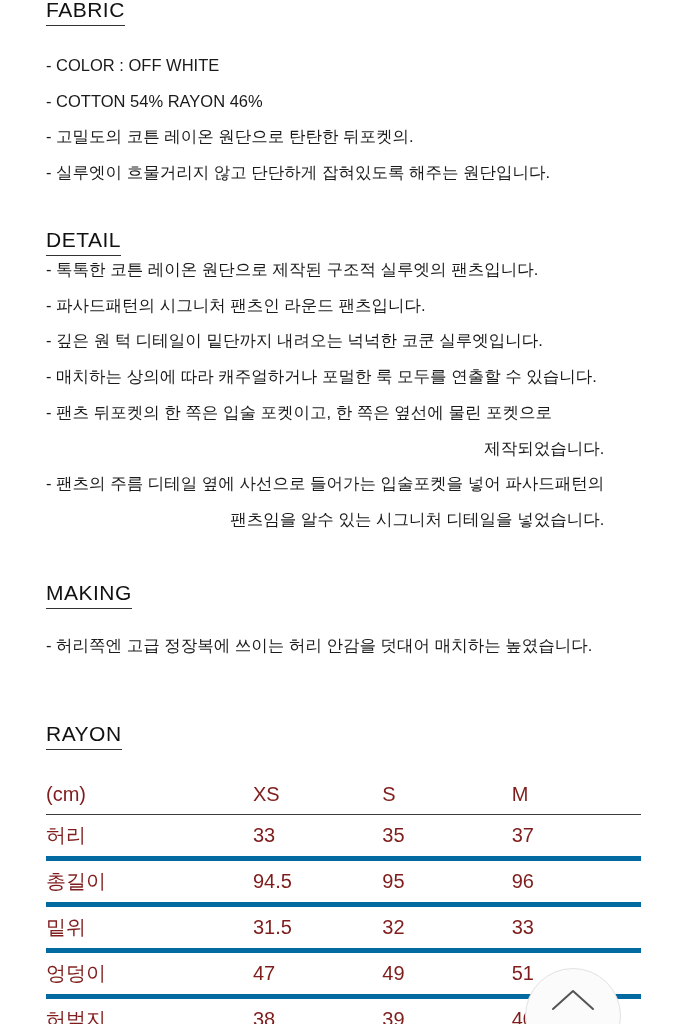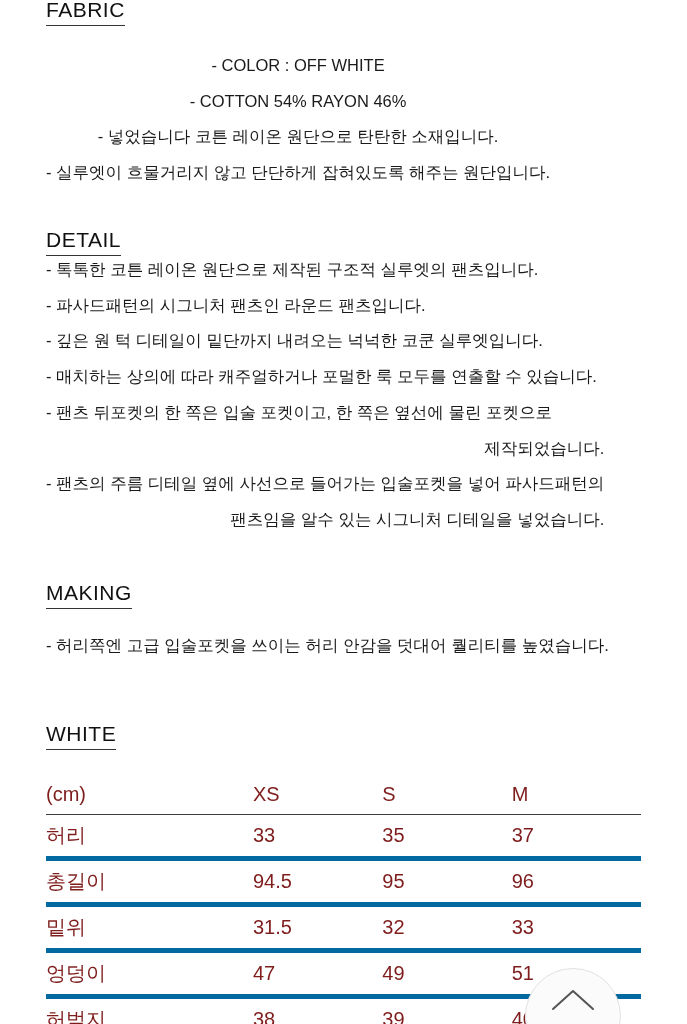--- a/index.html
+++ b/index.html
@@ -39,21 +39,21 @@
     margin: 0;
     white-space: pre-wrap;
   }
   .line.indent {
     padding-left: 14px;
     text-align: right;
   }
 
   
   #fabric-section { position: absolute; top: -2px; left: 46px; }
-  #fabric-list { margin-top: 26px; text-align: center; }
+  #fabric-list { margin-top: 26px; }
   #fabric-list .line { margin-bottom: 9px; }
 
   
   #detail-section { position: absolute; top: 228px; left: 46px; }
   #detail-list { }
   #detail-list .line { margin-bottom: 9px; }
 
   
   #making-section { position: absolute; top: 581px; left: 46px; }
   #making-list { margin-top: 23px; }
@@ -105,21 +105,21 @@
 </head>
 <body>
 
 <div class="page">
 
   <section id="fabric-section">
     <h2 class="section-heading">FABRIC</h2>
     <div id="fabric-list">
       <p class="line">- COLOR : OFF WHITE</p>
       <p class="line">- COTTON 54% RAYON 46%</p>
-      <p class="line">- 넣었습니다 코튼 레이온 원단으로 탄탄한 소재입니다.</p>
+      <p class="line">- 고밀도의 코튼 레이온 원단으로 탄탄한 뒤포켓의.</p>
       <p class="line">- 실루엣이 흐물거리지 않고 단단하게 잡혀있도록 해주는 원단입니다.</p>
     </div>
   </section>
 
   <section id="detail-section">
     <h2 class="section-heading">DETAIL</h2>
     <div id="detail-list">
       <p class="line">- 톡톡한 코튼 레이온 원단으로 제작된 구조적 실루엣의 팬츠입니다.</p>
       <p class="line">- 파사드패턴의 시그니처 팬츠인 라운드 팬츠입니다.</p>
       <p class="line">- 깊은 원 턱 디테일이 밑단까지 내려오는 넉넉한 코쿤 실루엣입니다.</p>
@@ -127,26 +127,26 @@
       <p class="line">- 팬츠 뒤포켓의 한 쪽은 입술 포켓이고, 한 쪽은 옆선에 물린 포켓으로</p>
       <p class="line indent">제작되었습니다.</p>
       <p class="line">- 팬츠의 주름 디테일 옆에 사선으로 들어가는 입술포켓을 넣어 파사드패턴의</p>
       <p class="line indent">팬츠임을 알수 있는 시그니처 디테일을 넣었습니다.</p>
     </div>
   </section>
 
   <section id="making-section">
     <h2 class="section-heading">MAKING</h2>
     <div id="making-list">
-      <p class="line">- 허리쪽엔 고급 입술포켓을 쓰이는 허리 안감을 덧대어 퀄리티를 높였습니다.</p>
+      <p class="line">- 허리쪽엔 고급 정장복에 쓰이는 허리 안감을 덧대어 매치하는 높였습니다.</p>
     </div>
   </section>
 
   <section id="size-section">
-    <h2 class="section-heading">WHITE</h2>
+    <h2 class="section-heading">RAYON</h2>
     <div id="size-table-wrap">
       <table class="size-table">
         <thead>
           <tr>
             <th class="col-label">(cm)</th>
             <th class="col-v">XS</th>
             <th class="col-v">S</th>
             <th class="col-v">M</th>
           </tr>
         </thead>

